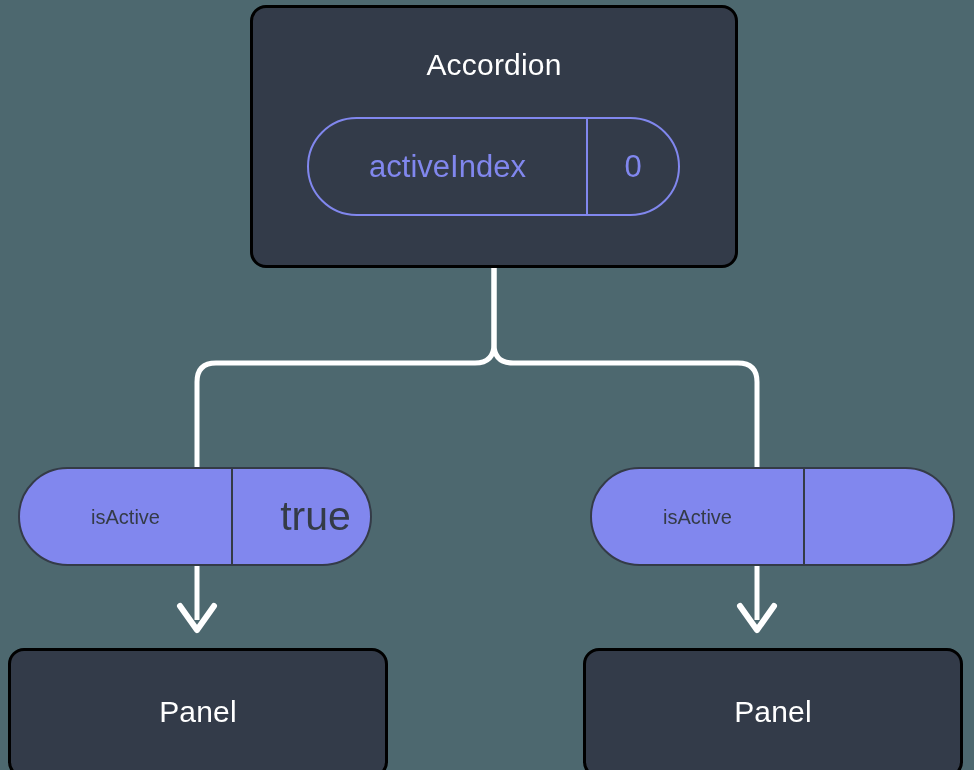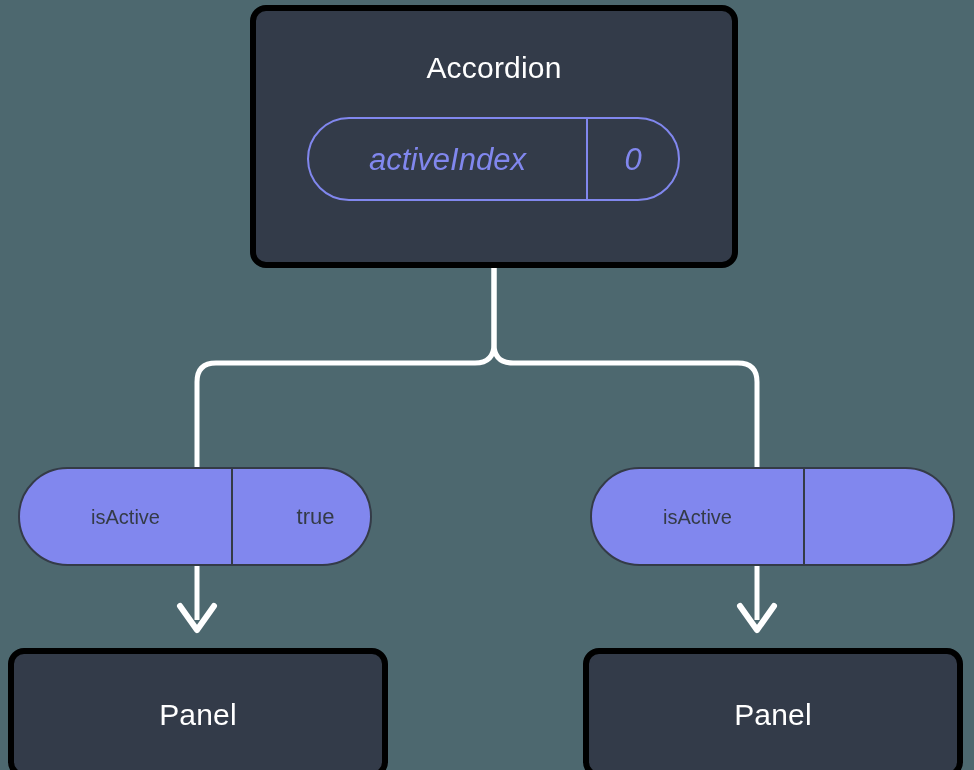--- a/index.html
+++ b/index.html
@@ -28,21 +28,21 @@
     width: 974px;
     height: 770px;
     pointer-events: none;
   }
 
   
   .node-box {
     position: absolute;
     box-sizing: border-box;
     background: #333b49;
-    border: 6px solid #000000;
+    border: 3px solid #000000;
     border-radius: 16px;
     display: flex;
     flex-direction: column;
     align-items: center;
   }
 
   .node-title {
     color: #ffffff;
     font-size: 30px;
     font-weight: 400;
@@ -87,24 +87,23 @@
     justify-content: center;
     white-space: nowrap;
     line-height: 1;
   }
 
   
   #accordion-state-pill {
     left: 307px;
     top: 117px;
     width: 373px;
-    height: 84px;
+    height: 99px;
     background: transparent;
     border: 2px solid #8187ee;
-    font-style: italic;
   }
   #accordion-state-pill .pill-key {
     width: 277px;
     color: #8187ee;
     font-size: 31px;
     border-right: 2px solid #8187ee;
   }
   #accordion-state-pill .pill-val {
     flex: 1;
     color: #8187ee;
@@ -119,21 +118,21 @@
     border: 2px solid #343b47;
   }
   .prop-pill .pill-key {
     color: #343b47;
     font-size: 20px;
     border-right: 2px solid #343b47;
   }
   .prop-pill .pill-val {
     flex: 1;
     color: #343b47;
-    font-size: 22px;
+    font-size: 41px;
     margin-left: 28px;
   }
   #prop-pill-left  { left: 18px;  width: 354px; }
   #prop-pill-left .pill-key  { width: 211px; }
   #prop-pill-right { left: 590px; width: 365px; }
   #prop-pill-right .pill-key { width: 211px; }
 </style>
 </head>
 <body>
 

